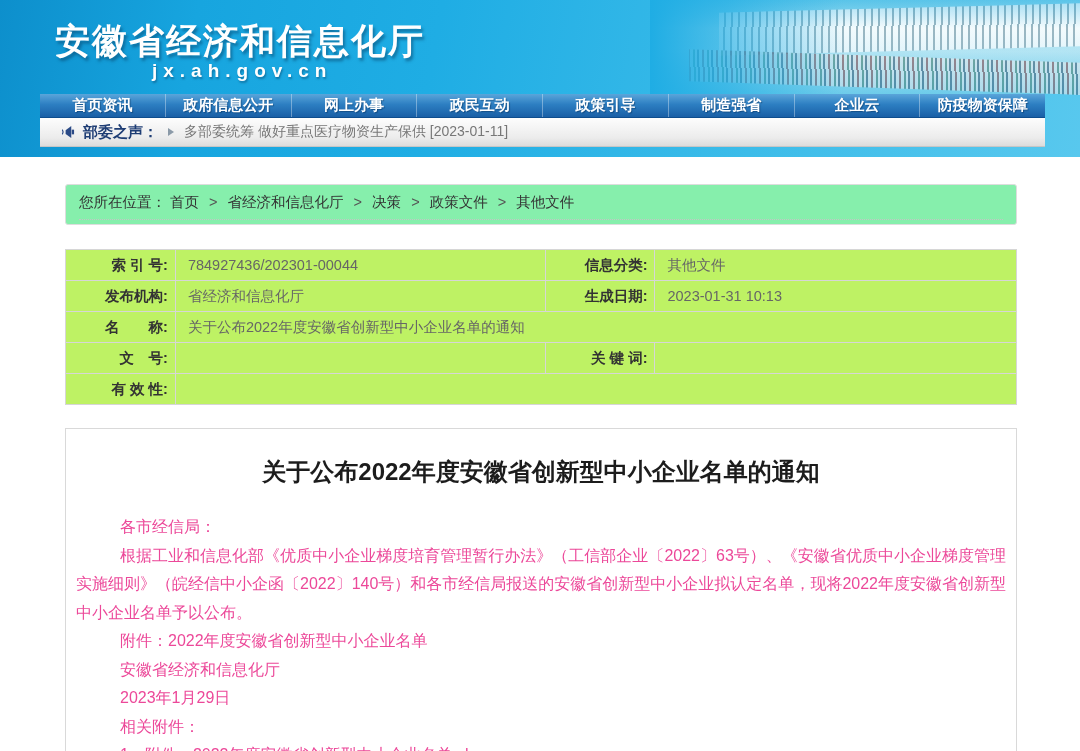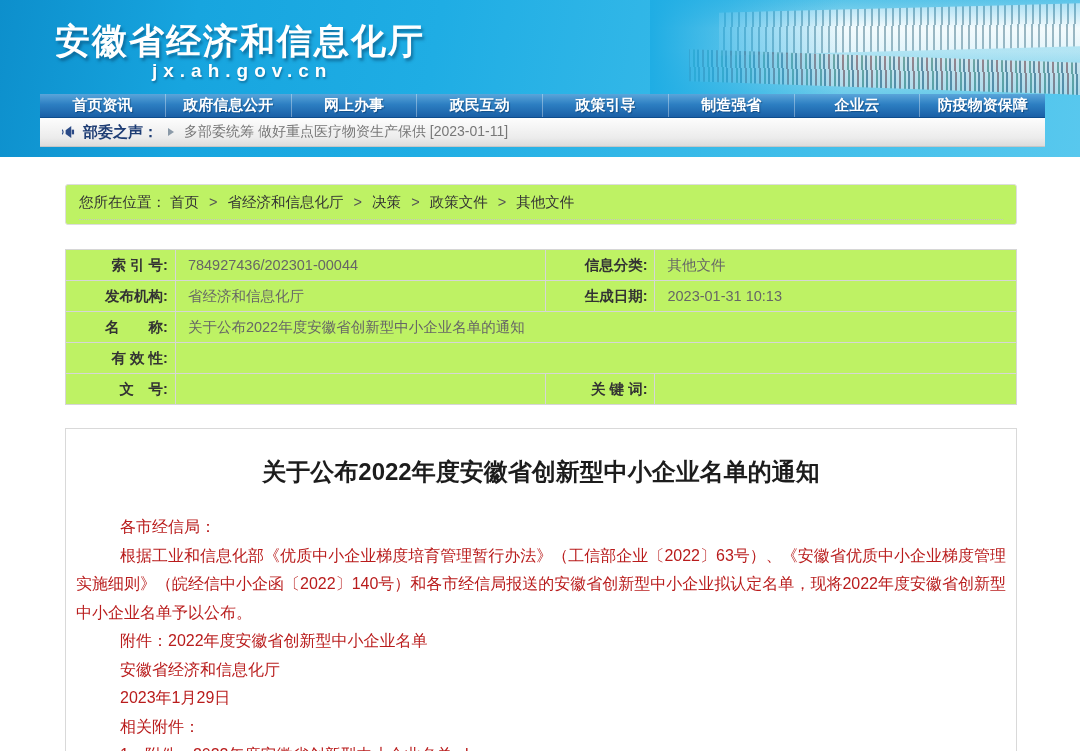--- a/index.html
+++ b/index.html
@@ -52,34 +52,34 @@
     background:linear-gradient(180deg,#fdfdfd 0%,#ececec 70%,#dcdcdc 100%);
     border-bottom:1px solid #c6c6c6;
     display:flex; align-items:center; padding-left:20px;
   }
   .ticker-label{ color:#1e3d74; font-size:15px; font-weight:bold; margin:0 10px 0 8px; }
   .news-arrow{ width:0; height:0; border-top:4px solid transparent; border-bottom:4px solid transparent;
     border-left:6px solid #8b9aa8; margin-right:10px; }
   .ticker-news{ color:#777; font-size:14px; cursor:pointer; }
   
   .container{ width:952px; margin-left:65px; }
-  .crumb-box{ margin-top:27px; border:1px solid #ddd; border-radius:3px; padding:8px 13px 4px; background:#bef264; }
+  .crumb-box{ margin-top:27px; border:1px solid #ddd; border-radius:3px; padding:8px 13px 4px; background:#86efac; }
   .crumb-line{ padding-bottom:7px; border-bottom:1px dotted #c5c5c5; font-size:14.5px; color:#333; }
   .crumb-line a{ color:#333; text-decoration:none; cursor:pointer; }
   .crumb-sep{ margin:0 6px; color:#555; }
   table.meta{ width:100%; border-collapse:collapse; margin-top:24px; }
   table.meta td{ border:1px solid #d6d6d6; height:31px; font-size:14.5px; background:#bef264; }
   td.lbl{ width:110px; text-align:right; padding-right:7px; font-weight:bold; color:#333; white-space:pre; }
   td.val{ color:#666; padding-left:12px; }
   .article{
     margin-top:23px; border:1px solid #d9d9d9; background:#fff;
     padding:27px 10px 40px; min-height:340px;
   }
   .article-title{ text-align:center; font-size:24px; font-weight:bold; color:#1c1c1c; margin-bottom:25px; }
-  .para{ font-size:16px; line-height:28.5px; color:#b91c1c; text-indent:44px; text-align:justify; }
+  .para{ font-size:16px; line-height:28.5px; color:#ec4899; text-indent:44px; text-align:justify; }
   .para.link{ cursor:pointer; }
 </style>
 </head>
 <body>
 
 <div class="top-zone">
   <div class="factory">
     <div class="f-base"></div>
       <div class="f-roof"></div>
       <div class="f-yard"></div>
@@ -146,28 +146,28 @@
       <td class="lbl">发布机构:</td>
       <td class="val">省经济和信息化厅</td>
       <td class="lbl">生成日期:</td>
       <td class="val">2023-01-31 10:13</td>
     </tr>
     <tr>
       <td class="lbl">名　　称:</td>
       <td class="val" colspan="3">关于公布2022年度安徽省创新型中小企业名单的通知</td>
     </tr>
     <tr>
-      <td class="lbl">有 效 性:</td>
-      <td class="val" colspan="3"></td>
-    </tr>
-    <tr>
       <td class="lbl">文　号:</td>
       <td class="val"></td>
       <td class="lbl">关 键 词:</td>
       <td class="val"></td>
+    </tr>
+    <tr>
+      <td class="lbl">有 效 性:</td>
+      <td class="val" colspan="3"></td>
     </tr>
   </tbody>
     </table>
 
   <div class="article">
     <div class="article-title">关于公布2022年度安徽省创新型中小企业名单的通知</div>
     <p class="para">各市经信局：</p>
     <p class="para">根据工业和信息化部《优质中小企业梯度培育管理暂行办法》（工信部企业〔2022〕63号）、《安徽省优质中小企业梯度管理实施细则》（皖经信中小企函〔2022〕140号）和各市经信局报送的安徽省创新型中小企业拟认定名单，现将2022年度安徽省创新型中小企业名单予以公布。</p>
     <p class="para">附件：2022年度安徽省创新型中小企业名单</p>
     <p class="para">安徽省经济和信息化厅</p>

